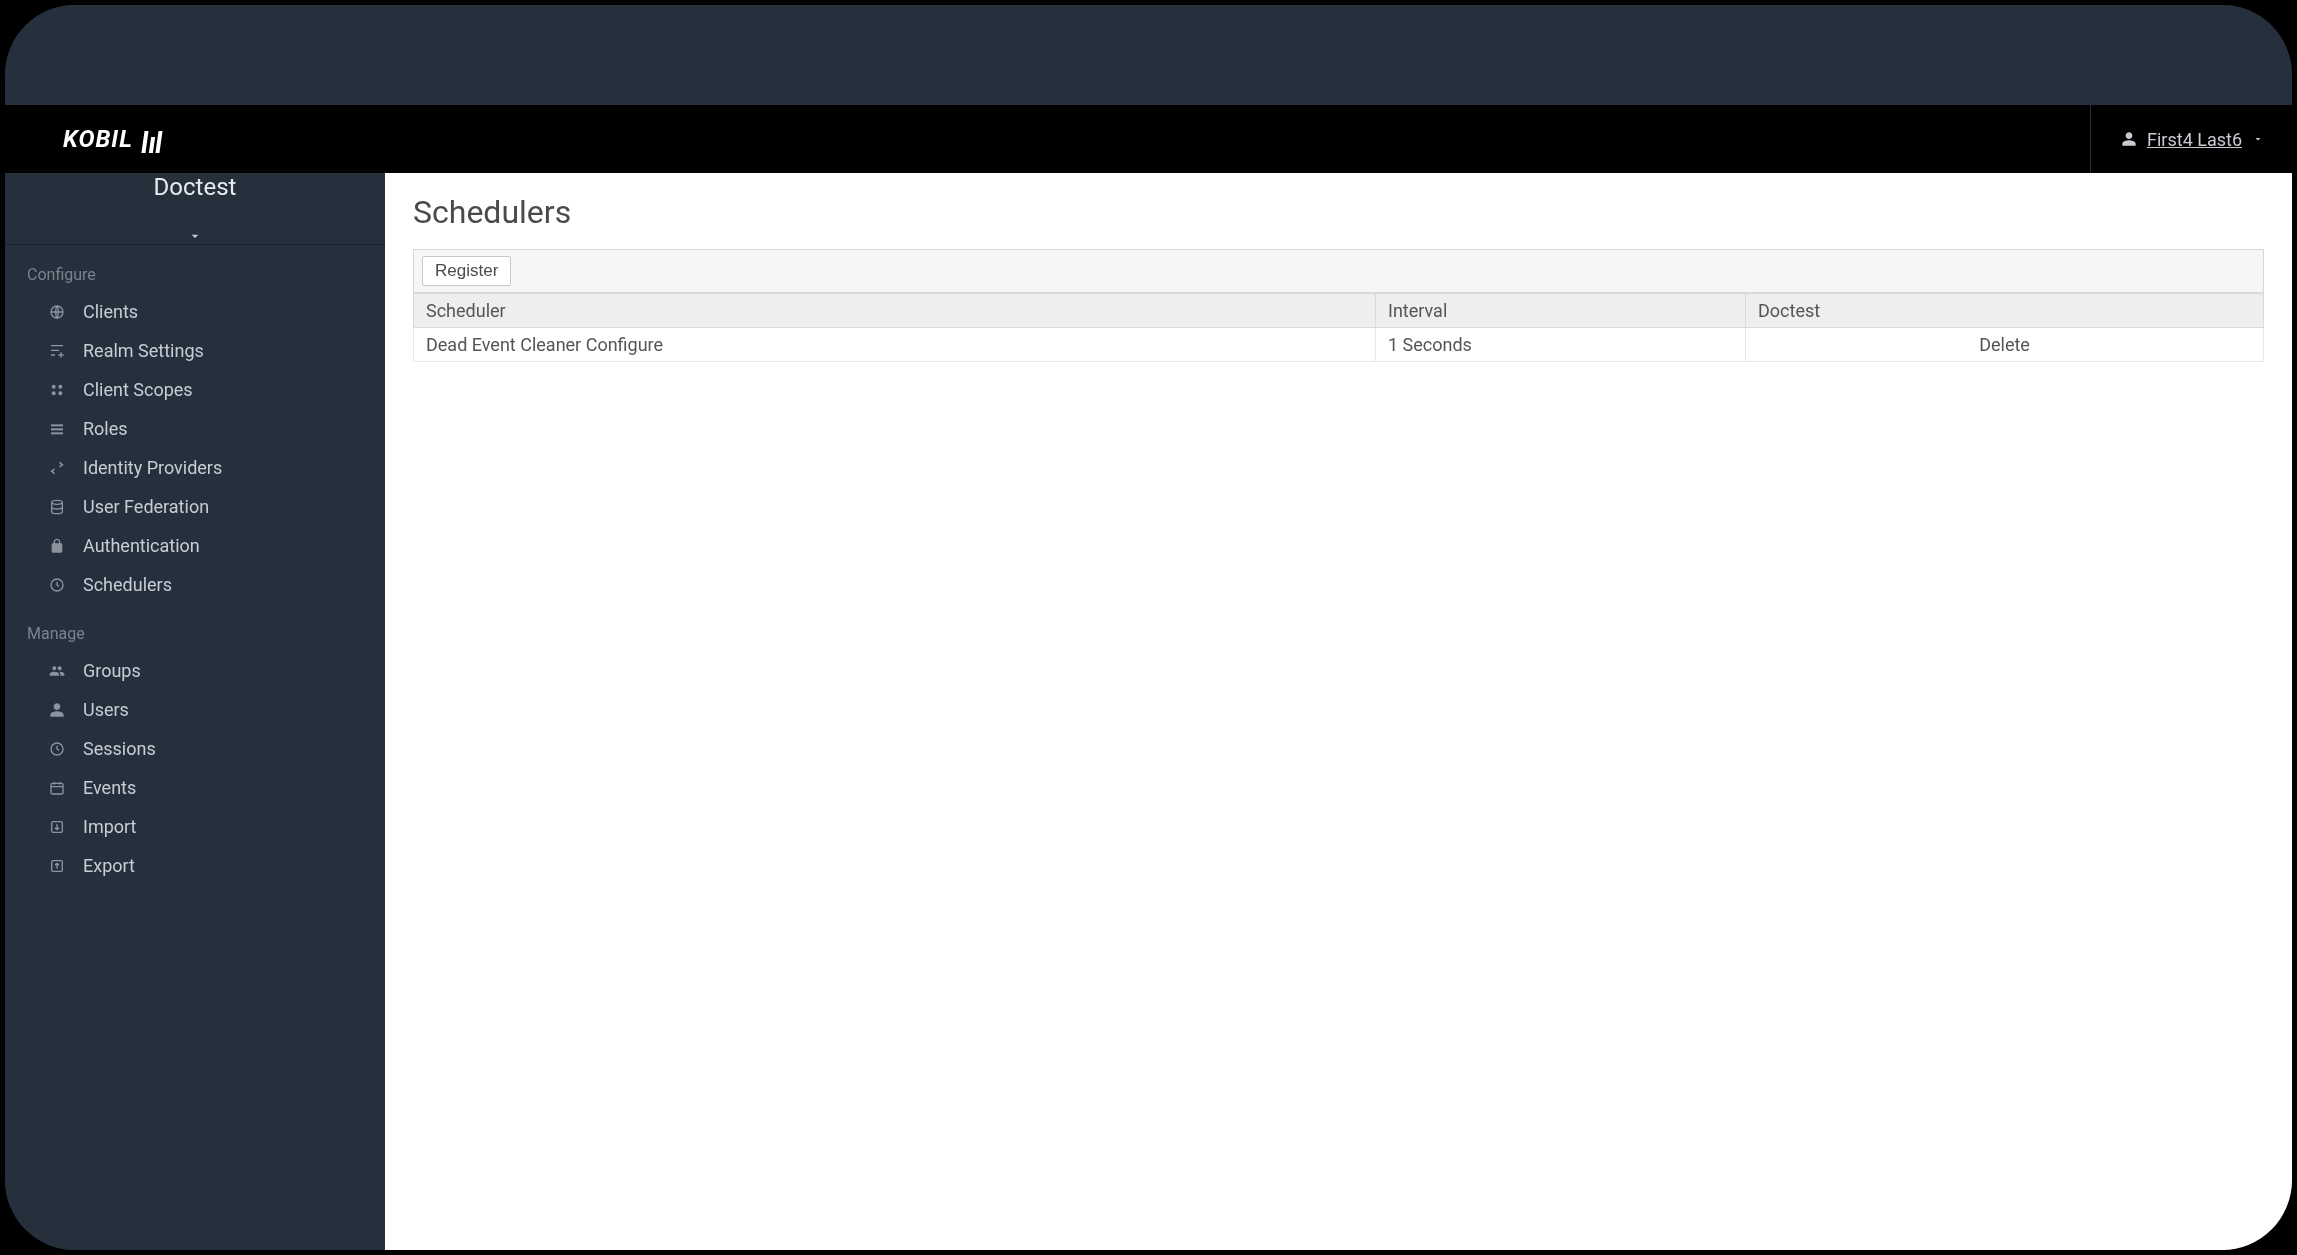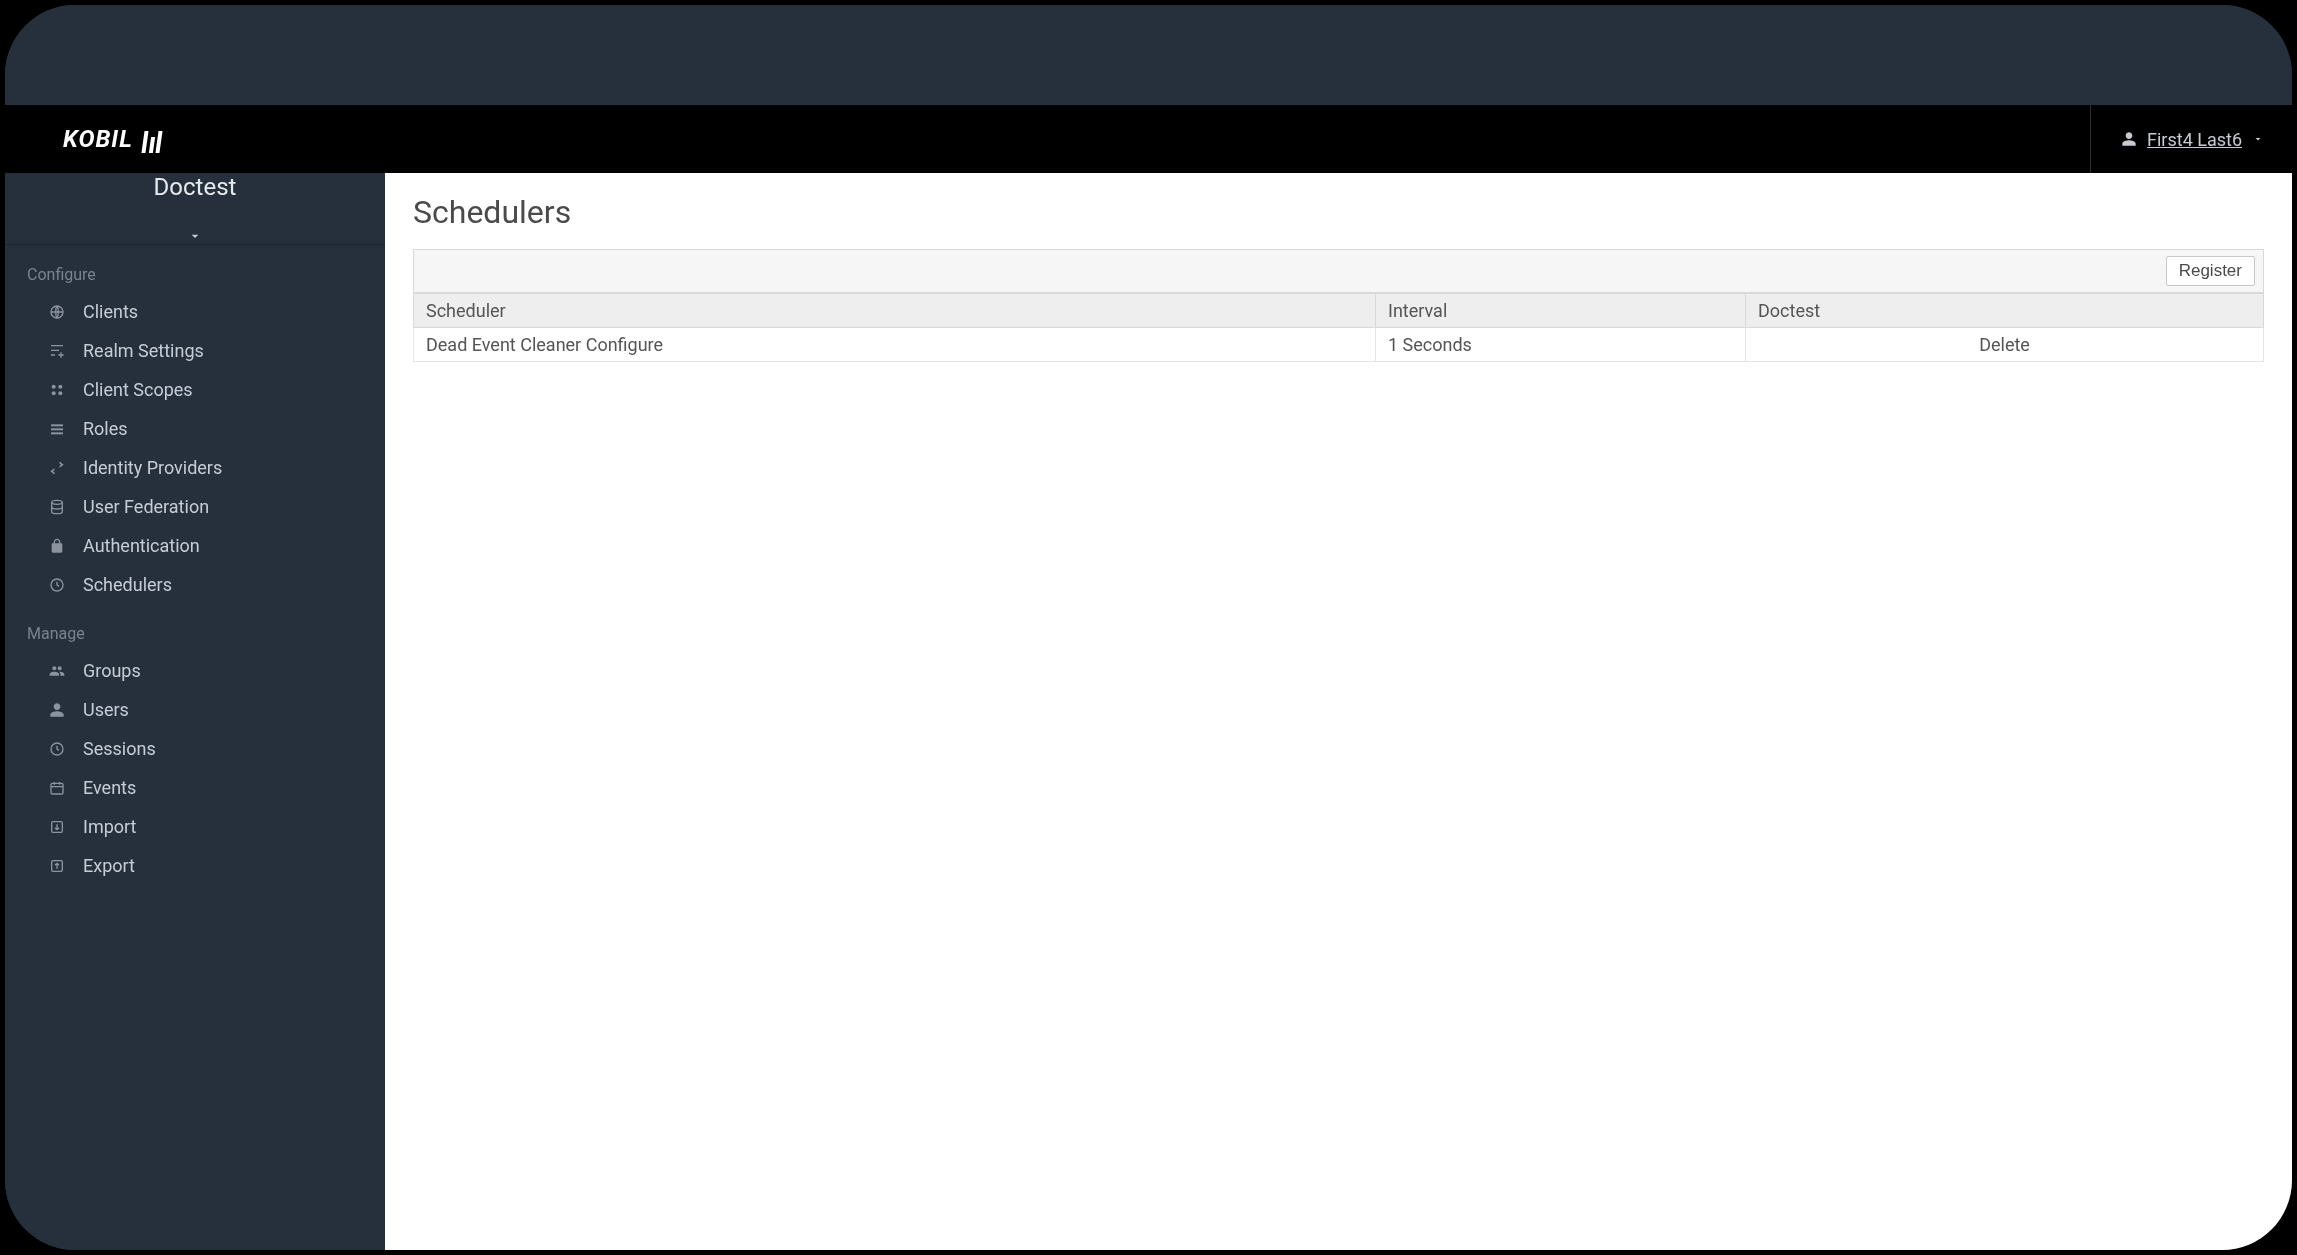--- a/index.html
+++ b/index.html
@@ -141,21 +141,21 @@
       font-size: 32px;
       font-weight: 400;
       color: #4a4a4a;
       margin-bottom: 18px;
     }
     .toolbar-row {
       border: 1px solid #d9d9d9;
       background: #f6f6f6;
       padding: 6px 8px;
       display: flex;
-      justify-content: flex-end;
+      justify-content: flex-start;
     }
     .btn-register {
       background: #fff;
       border: 1px solid #c8c8c8;
       color: #4a4a4a;
       font-size: 17px;
       padding: 4px 12px;
       border-radius: 2px;
       cursor: pointer;
     }

